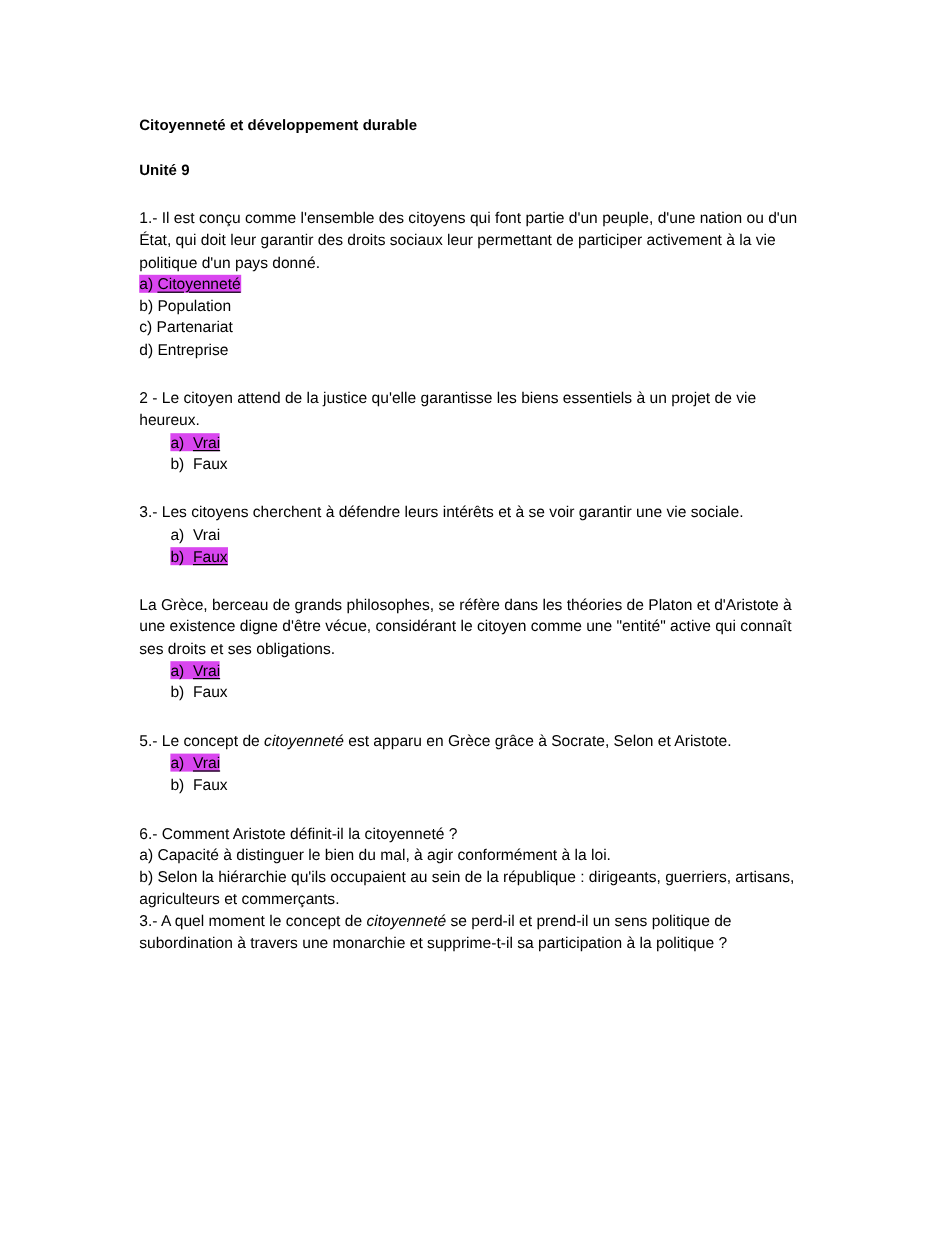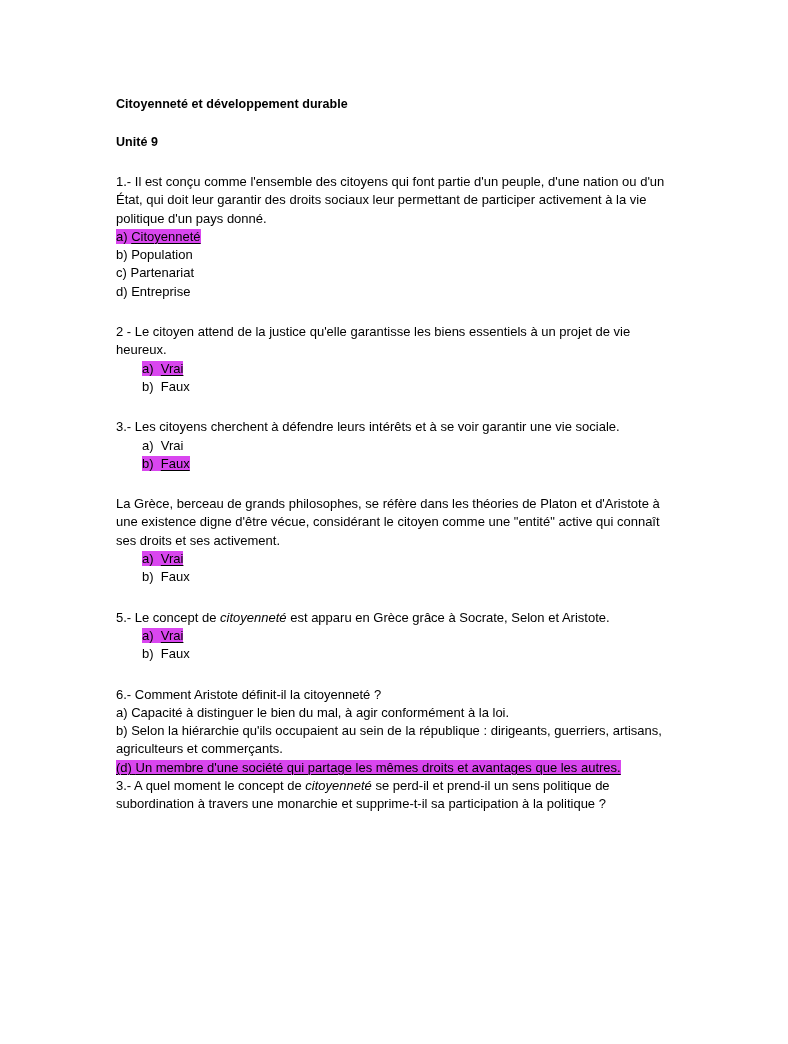--- a/index.html
+++ b/index.html
@@ -91,35 +91,34 @@
       <div class="opt-line"><span class="hl"><span>a)</span><span>  </span><span class="ul">Vrai</span></span></div>
       <div class="opt-line"><span>b)</span><span>  </span><span>Faux</span></div>
     </div>
 
     <p class="para block-gap-lg">3.- Les citoyens cherchent à défendre leurs intérêts et à se voir garantir une vie sociale.</p>
     <div class="opt-list indented block-gap-md">
       <div class="opt-line"><span>a)</span><span>  </span><span>Vrai</span></div>
       <div class="opt-line"><span class="hl"><span>b)</span><span>  </span><span class="ul">Faux</span></span></div>
     </div>
 
-    <p class="para block-gap-lg">La Grèce, berceau de grands philosophes, se réfère dans les théories de Platon et d'Aristote à une existence digne d'être vécue, considérant le citoyen comme une "entité" active qui connaît ses droits et ses activement.</p>
+    <p class="para block-gap-lg">La Grèce, berceau de grands philosophes, se réfère dans les théories de Platon et d'Aristote à une existence digne d'être vécue, considérant le citoyen comme une "entité" active qui connaît ses droits et ses obligations.</p>
     <div class="opt-list indented block-gap-md">
       <div class="opt-line"><span class="hl"><span>a)</span><span>  </span><span class="ul">Vrai</span></span></div>
       <div class="opt-line"><span>b)</span><span>  </span><span>Faux</span></div>
     </div>
 
     <p class="para block-gap-lg"><span>5.- Le concept de </span><span class="it">citoyenneté</span><span> est apparu en Grèce grâce à Socrate, Selon et Aristote.</span></p>
     <div class="opt-list indented block-gap-md">
       <div class="opt-line"><span class="hl"><span>a)</span><span>  </span><span class="ul">Vrai</span></span></div>
       <div class="opt-line"><span>b)</span><span>  </span><span>Faux</span></div>
     </div>
 
     <p class="para block-gap-lg">6.- Comment Aristote définit-il la citoyenneté ?</p>
     <div class="opt-list block-gap-md">
       <div><span>a)</span> <span>Capacité à distinguer le bien du mal, à agir conformément à la loi.</span></div>
       <div><span>b)</span> <span>Selon la hiérarchie qu'ils occupaient au sein de la république : dirigeants, guerriers, artisans, agriculteurs et commerçants.</span></div>
-      <div><span class="hl ul"><span>(d)</span> <span>Un membre d'une société qui partage les mêmes droits et avantages que les autres. </span></span></div>
     </div>
 
     <p class="para"><span>3.- A quel moment le concept de </span><span class="it">citoyenneté</span><span> se perd-il et prend-il un sens politique de subordination à travers une monarchie et supprime-t-il sa participation à la politique ?</span></p>
 
   </div>
 </div>
 
 </body></html>

